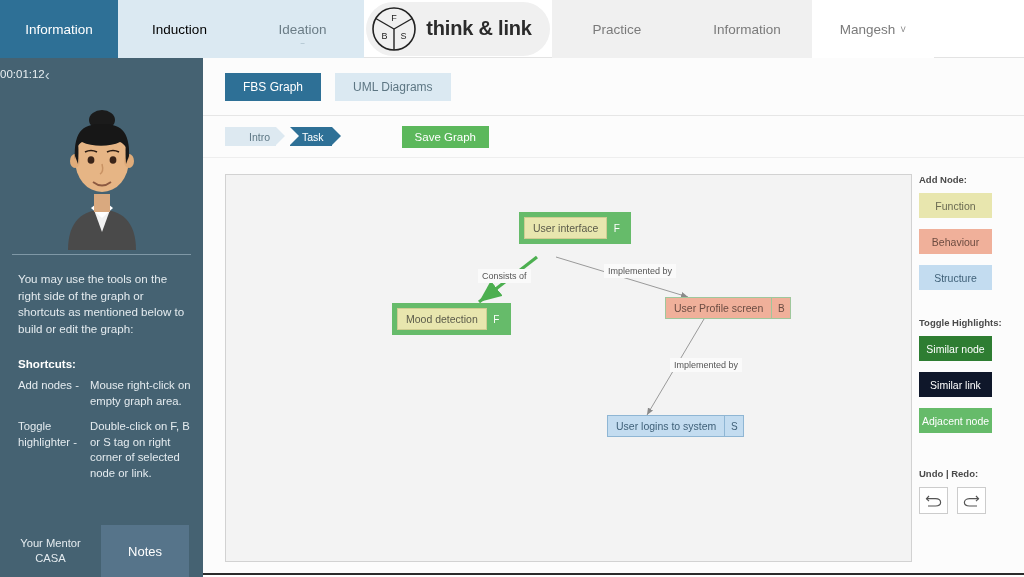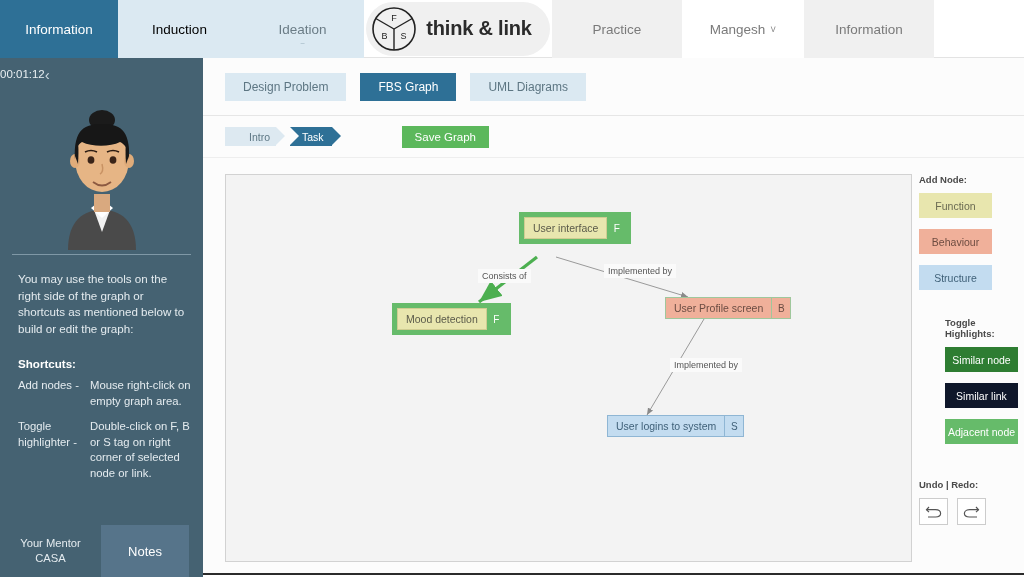--- a/index.html
+++ b/index.html
@@ -185,21 +185,21 @@
     width: 73px; height: 25px; display: flex; align-items: center; justify-content: center;
     font-size: 10.5px; margin-bottom: 11px; cursor: pointer; border: none;
     font-family: "Liberation Sans", sans-serif;
   }
   .rp-btn.fnc { background: #e8e6ae; color: #6a6a52; }
   .rp-btn.bhv { background: #f0b09a; color: #6d4c41; }
   .rp-btn.str { background: #c3dcf0; color: #3f6078; }
   .rp-btn.simnode { background: #2e7d32; color: #ffffff; }
   .rp-btn.simlink { background: #0f172a; color: #ffffff; }
   .rp-btn.adjnode { background: #66bb6a; color: #ffffff; }
-  .rp-sec2 { margin-top: 27px; margin-left: 26px; }
+  .rp-sec2 { margin-top: 27px; }
   .rp-sec3 { margin-top: 35px; }
   .ur-row { display: flex; gap: 9px; margin-top: 8px; }
   .ur-btn {
     width: 29px; height: 27px; border: 1px solid #cccccc; background: #ffffff;
     display: flex; align-items: center; justify-content: center; cursor: pointer;
   }
   .bottom-strip {
     position: absolute; left: 203px; top: 573px; width: 821px; height: 4px;
     border-top: 2px solid #2b2b2b; background: #ffffff;
   }
@@ -230,26 +230,26 @@
         <text x="13.5" y="33" font-size="9" fill="#222" text-anchor="middle" font-family="Liberation Sans, sans-serif">B</text>
         <text x="32.5" y="33" font-size="9" fill="#222" text-anchor="middle" font-family="Liberation Sans, sans-serif">S</text>
       </svg>
       <span class="logo-text">think &amp; link</span>
     </div>
   </div>
 
   <div class="nav-tab practice">
     <span>Practice</span>
   </div>
+  <div class="nav-tab infotab">
+    <span>Information</span>
+  </div>
   <div class="nav-tab user">
     <span>Mangesh</span>
     <span class="caret-dn">˅</span>
-  </div>
-  <div class="nav-tab infotab">
-    <span>Information</span>
   </div>
 </div>
 
 <div class="sidebar">
   <div class="sb-head">
     <span>00:01:12</span>
     <span class="sb-collapse">‹</span>
   </div>
 
   <div class="avatar-box">
@@ -304,23 +304,20 @@
     </div>
     <div class="notes-btn">
       <span>Notes</span>
     </div>
   </div>
 </div>
 
 <div class="main">
 
   <div class="subtabs">
-    <div class="subtab">
-      <span>Design Problem</span>
-    </div>
     <div class="subtab active">
       <span>FBS Graph</span>
     </div>
     <div class="subtab">
       <span>UML Diagrams</span>
     </div>
   </div>
 
   <div class="toolrow">
     <div class="crumb pale">

